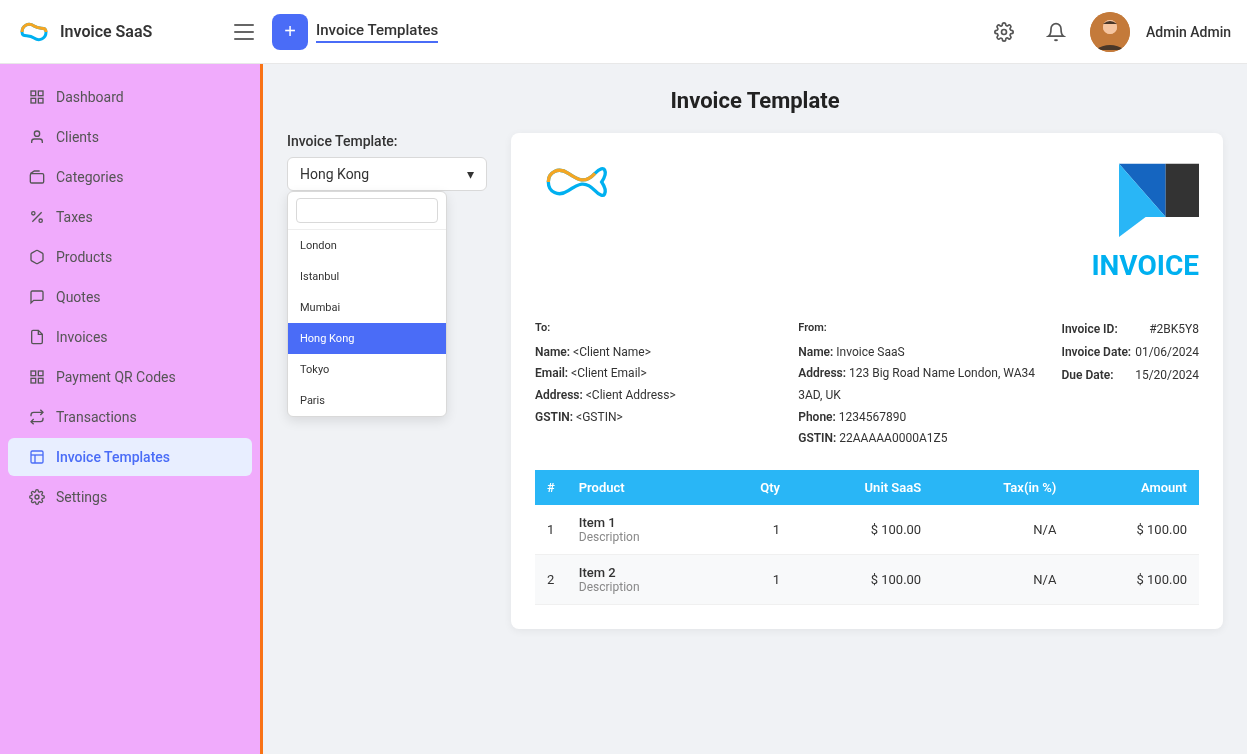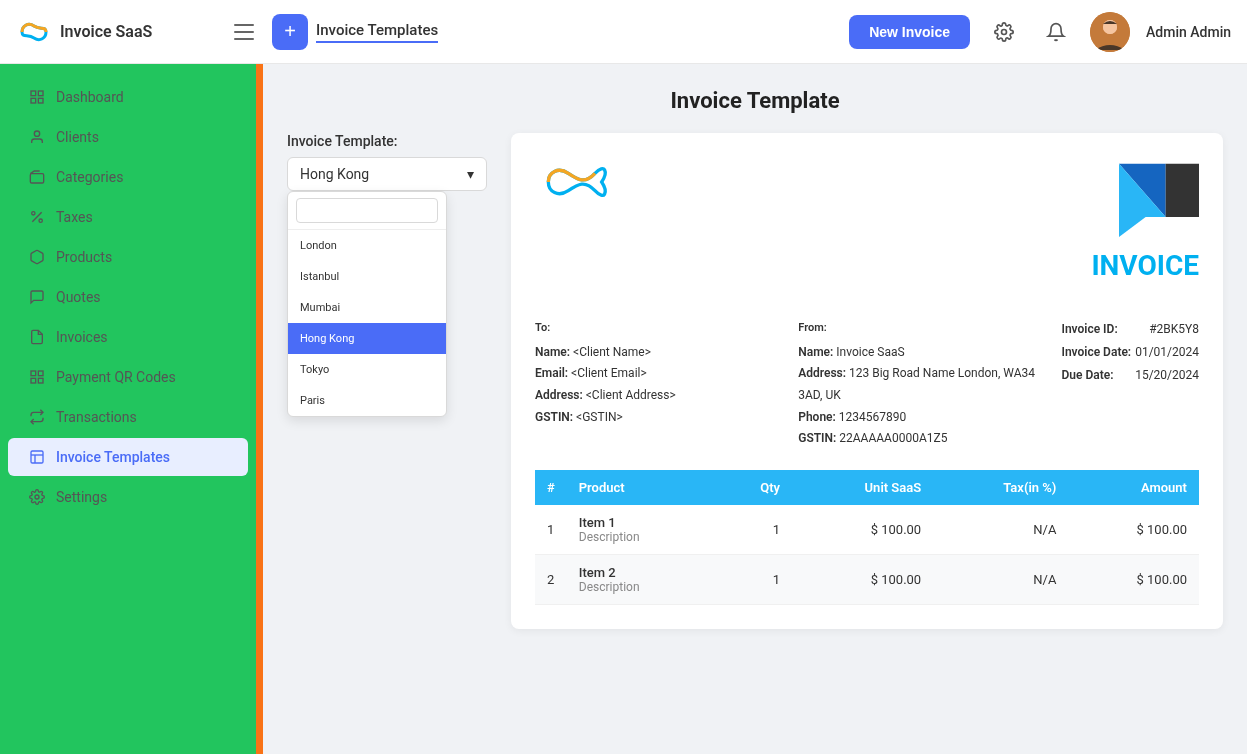--- a/index.html
+++ b/index.html
@@ -18,21 +18,21 @@
     .topbar-right { display: flex; align-items: center; gap: 16px; margin-left: auto; }
     .new-invoice-btn { background: #4a6cf7; color: #fff; border: none; border-radius: 8px; padding: 9px 20px; font-size: 14px; font-weight: 600; cursor: pointer; }
     .icon-btn { width: 36px; height: 36px; border-radius: 50%; background: none; border: none; cursor: pointer; display: flex; align-items: center; justify-content: center; color: #666; font-size: 18px; }
     .avatar { width: 40px; height: 40px; border-radius: 50%; background: #c47a3a; display: flex; align-items: center; justify-content: center; overflow: hidden; }
     .admin-name { font-size: 14px; font-weight: 500; color: #333; }
 
     
     .layout { display: flex; flex: 1; overflow: hidden; }
 
     
-    .sidebar { width: 263px; background: #22c55e; border-right: 7px solid #f97316; padding: 12px 0; overflow-y: auto; flex-shrink: 0; }
+    .sidebar { width: 263px; background: #f0abfc; border-right: 3px solid #f97316; padding: 12px 0; overflow-y: auto; flex-shrink: 0; }
     .sidebar-item { display: flex; align-items: center; gap: 10px; padding: 10px 20px; cursor: pointer; color: #555; font-size: 14px; border-radius: 6px; margin: 2px 8px; }
     .sidebar-item.active { background: #e8eeff; color: #4a6cf7; font-weight: 500; }
     .sidebar-icon { width: 18px; height: 18px; display: flex; align-items: center; justify-content: center; flex-shrink: 0; }
 
     
     .main { flex: 1; overflow-y: auto; background: #f0f2f5; padding: 24px; }
     .page-title { font-size: 22px; font-weight: 700; text-align: center; margin-bottom: 20px; color: #222; }
 
     .content-area { display: flex; gap: 24px; }
     .left-panel { width: 200px; flex-shrink: 0; }
@@ -85,21 +85,20 @@
   <button class="hamburger-btn">
     <span></span>
       <span></span>
       <span></span>
   </button>
   <div class="tab-area">
     <button class="add-btn">+</button>
     <span class="tab-label">Invoice Templates</span>
   </div>
   <div class="topbar-right">
-    <button class="new-invoice-btn">New Invoice</button>
     <button class="icon-btn">
       <svg width="20" height="20" viewBox="0 0 24 24" fill="none" stroke="#555" stroke-width="2">
         <circle cx="12" cy="12" r="3"></circle>
           <path d="M19.4 15a1.65 1.65 0 0 0 .33 1.82l.06.06a2 2 0 0 1-2.83 2.83l-.06-.06a1.65 1.65 0 0 0-1.82-.33 1.65 1.65 0 0 0-1 1.51V21a2 2 0 0 1-4 0v-.09A1.65 1.65 0 0 0 9 19.4a1.65 1.65 0 0 0-1.82.33l-.06.06a2 2 0 0 1-2.83-2.83l.06-.06A1.65 1.65 0 0 0 4.68 15a1.65 1.65 0 0 0-1.51-1H3a2 2 0 0 1 0-4h.09A1.65 1.65 0 0 0 4.6 9a1.65 1.65 0 0 0-.33-1.82l-.06-.06a2 2 0 0 1 2.83-2.83l.06.06A1.65 1.65 0 0 0 9 4.68a1.65 1.65 0 0 0 1-1.51V3a2 2 0 0 1 4 0v.09a1.65 1.65 0 0 0 1 1.51 1.65 1.65 0 0 0 1.82-.33l.06-.06a2 2 0 0 1 2.83 2.83l-.06.06A1.65 1.65 0 0 0 19.4 9a1.65 1.65 0 0 0 1.51 1H21a2 2 0 0 1 0 4h-.09a1.65 1.65 0 0 0-1.51 1z"></path>
       </svg>
     </button>
     <button class="icon-btn">
       <svg width="20" height="20" viewBox="0 0 24 24" fill="none" stroke="#555" stroke-width="2">
         <path d="M18 8A6 6 0 0 0 6 8c0 7-3 9-3 9h18s-3-2-3-9"></path>
           <path d="M13.73 21a2 2 0 0 1-3.46 0"></path>
@@ -306,21 +305,21 @@
             <div><span class="label-bold">Phone:</span> 1234567890</div>
             <div><span class="label-bold">GSTIN:</span> 22AAAAA0000A1Z5</div>
           </div>
           <div class="invoice-ids">
             <div>
               <span class="label-bold">Invoice ID:</span>
               <span>#2BK5Y8</span>
             </div>
             <div>
               <span class="label-bold">Invoice Date:</span>
-              <span>01/01/2024</span>
+              <span>01/06/2024</span>
             </div>
             <div>
               <span class="label-bold">Due Date:</span>
               <span>15/20/2024</span>
             </div>
           </div>
         </div>
 
         <table class="invoice-table">
           <thead>

